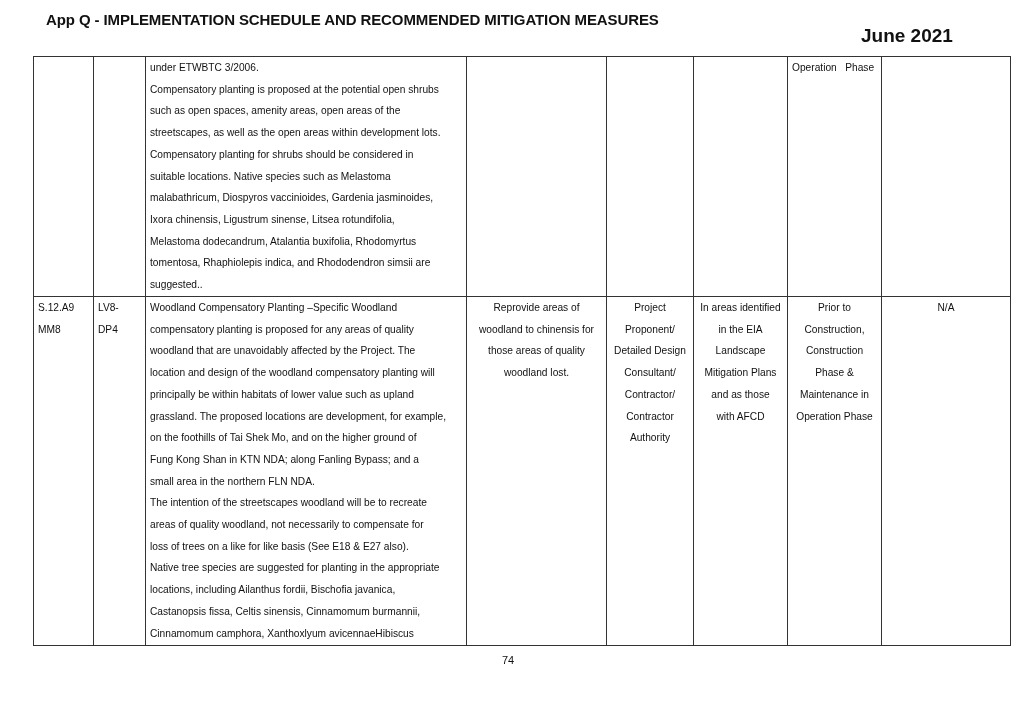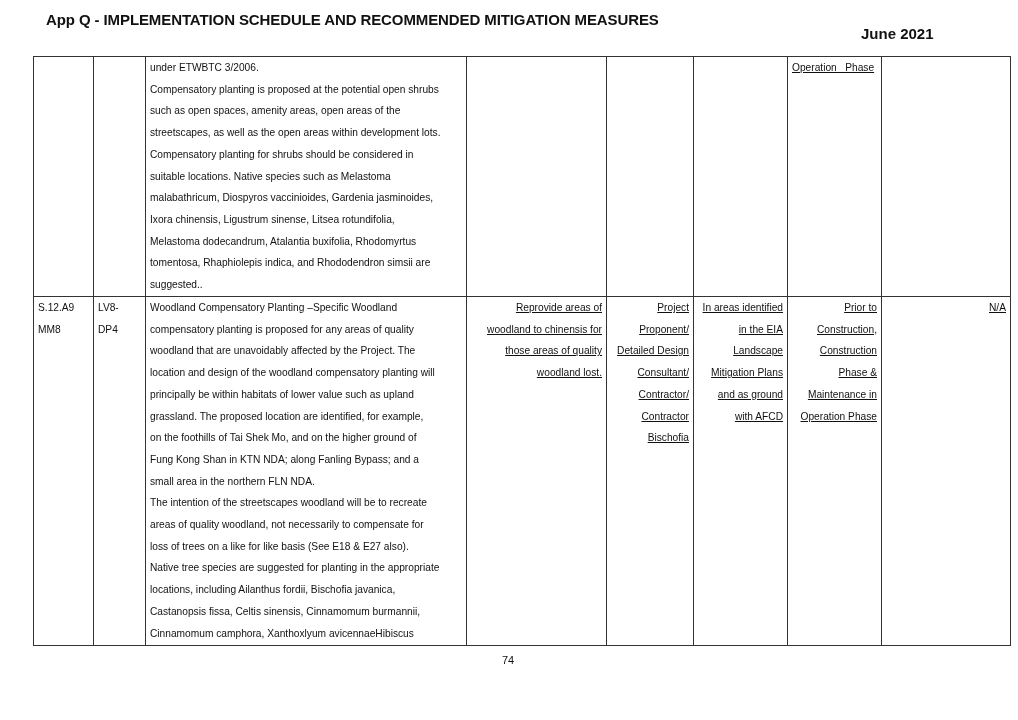--- a/index.html
+++ b/index.html
@@ -1,24 +1,24 @@
 <!DOCTYPE html>
 <html><head>
 <meta charset="utf-8">
 <style>
   html, body { margin:0; padding:0; background:#ffffff; }
   body { width:1018px; height:720px; position:relative; overflow:hidden; font-family:"Liberation Sans", sans-serif; color:#111; }
   .hdr-title { position:absolute; left:46px; top:11px; font-size:15px; font-weight:bold; letter-spacing:-0.1px; }
-  .hdr-date { position:absolute; left:861px; top:25px; font-size:15px; font-weight:bold; }
+  .hdr-date { position:absolute; left:861px; top:25px; font-size:19px; font-weight:bold; }
   table.sched { position:absolute; left:33px; top:56px; width:977px; border-collapse:collapse; table-layout:fixed; }
   table.sched td { border:1px solid #333; vertical-align:top; font-size:10.2px; line-height:21.7px; padding:0 4px; }
   table.sched col.c1 { width:60px; } col.c2 { width:52px; } col.c3 { width:321px; } col.c4 { width:140px; }
   col.c5 { width:87px; } col.c6 { width:94px; } col.c7 { width:94px; } col.c8 { width:129px; }
-  .center { text-align:right; }
-  .small { font-size:9.2px;text-decoration:underline; }
+  .center { text-align:center; }
+  .small { font-size:9.2px; }
   .row1 td { height:239px; }
   .row2 td { height:348px; }
   .line { display:block; white-space:nowrap; }
   .pageno { position:absolute; left:502px; top:654px; font-size:11px; }
 </style>
 </head>
 <body>
 
 <div class="hdr-title">App Q - IMPLEMENTATION SCHEDULE AND RECOMMENDED MITIGATION MEASURES</div>
 <div class="hdr-date">June 2021</div>
@@ -67,21 +67,21 @@
     <td>
       <span class="line">LV8-</span>
       <span class="line">DP4</span>
     </td>
     <td>
       <span class="line">Woodland Compensatory Planting –Specific Woodland</span>
       <span class="line">compensatory planting is proposed for any areas of quality</span>
       <span class="line">woodland that are unavoidably affected by the Project. The</span>
       <span class="line">location and design of the woodland compensatory planting will</span>
       <span class="line">principally be within habitats of lower value such as upland</span>
-      <span class="line">grassland. The proposed location are identified, for example,</span>
+      <span class="line">grassland. The proposed locations are development, for example,</span>
       <span class="line">on the foothills of Tai Shek Mo, and on the higher ground of</span>
       <span class="line">Fung Kong Shan in KTN NDA; along Fanling Bypass; and a</span>
       <span class="line">small area in the northern FLN NDA.</span>
       <span class="line">The intention of the streetscapes woodland will be to recreate</span>
       <span class="line">areas of quality woodland, not necessarily to compensate for</span>
       <span class="line">loss of trees on a like for like basis (See E18 &amp; E27 also).</span>
       <span class="line">Native tree species are suggested for planting in the appropriate</span>
       <span class="line">locations, including Ailanthus fordii, Bischofia javanica,</span>
       <span class="line">Castanopsis fissa, Celtis sinensis, Cinnamomum burmannii,</span>
       <span class="line">Cinnamomum camphora, Xanthoxlyum avicennaeHibiscus</span>
@@ -92,28 +92,28 @@
       <span class="line">those areas of quality</span>
       <span class="line">woodland lost.</span>
     </td>
     <td class="center small">
       <span class="line">Project</span>
       <span class="line">Proponent/</span>
       <span class="line">Detailed Design</span>
       <span class="line">Consultant/</span>
       <span class="line">Contractor/</span>
       <span class="line">Contractor</span>
-      <span class="line">Bischofia</span>
+      <span class="line">Authority</span>
     </td>
     <td class="center small">
       <span class="line">In areas identified</span>
       <span class="line">in the EIA</span>
       <span class="line">Landscape</span>
       <span class="line">Mitigation Plans</span>
-      <span class="line">and as ground</span>
+      <span class="line">and as those</span>
       <span class="line">with AFCD</span>
     </td>
     <td class="center small">
       <span class="line">Prior to</span>
       <span class="line">Construction,</span>
       <span class="line">Construction</span>
       <span class="line">Phase &amp;</span>
       <span class="line">Maintenance in</span>
       <span class="line">Operation Phase</span>
     </td>

